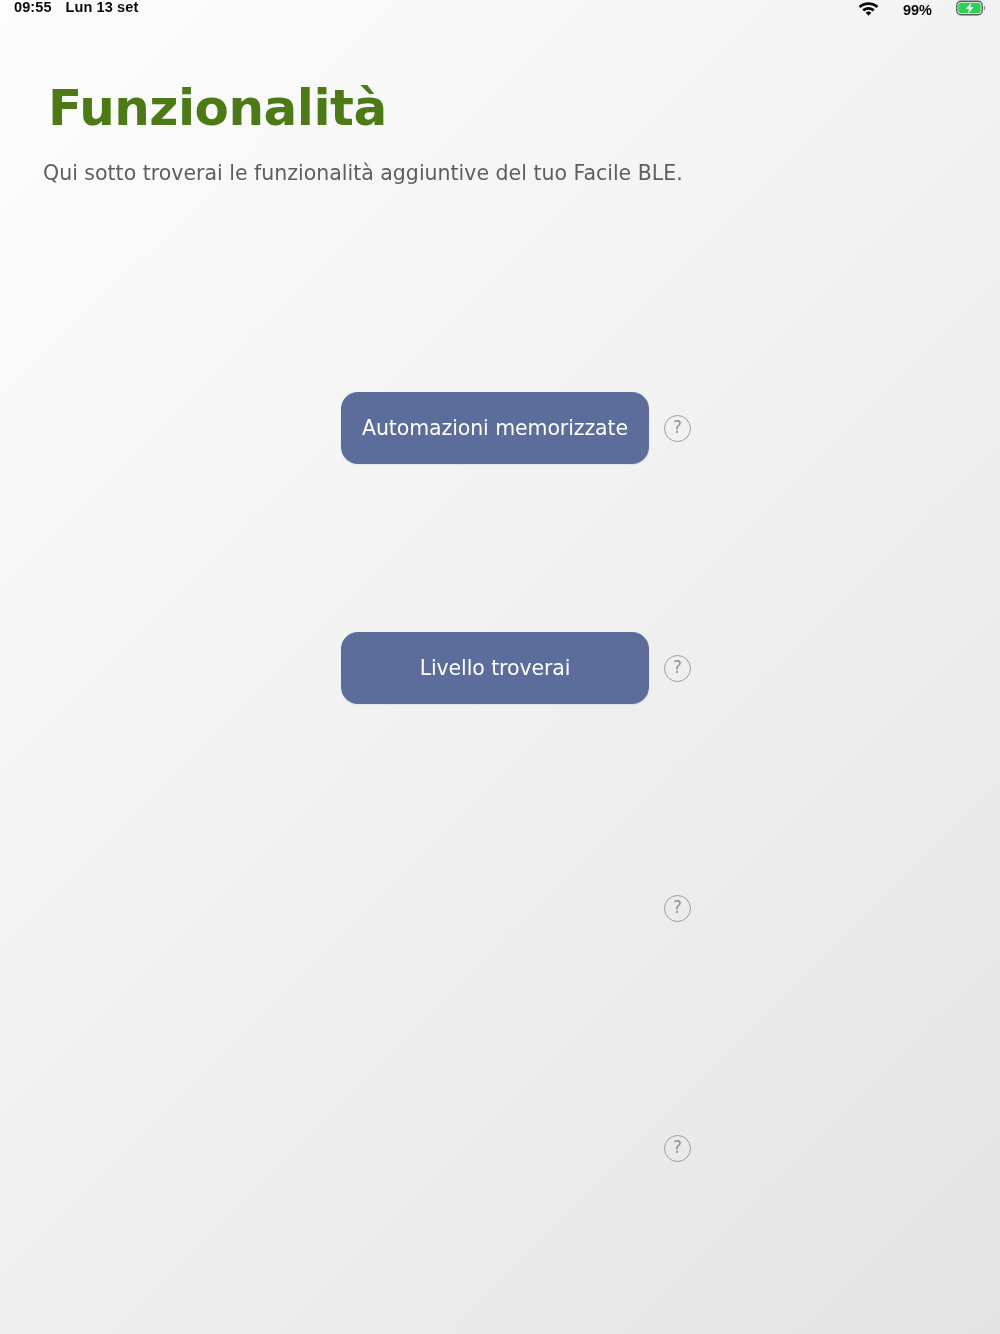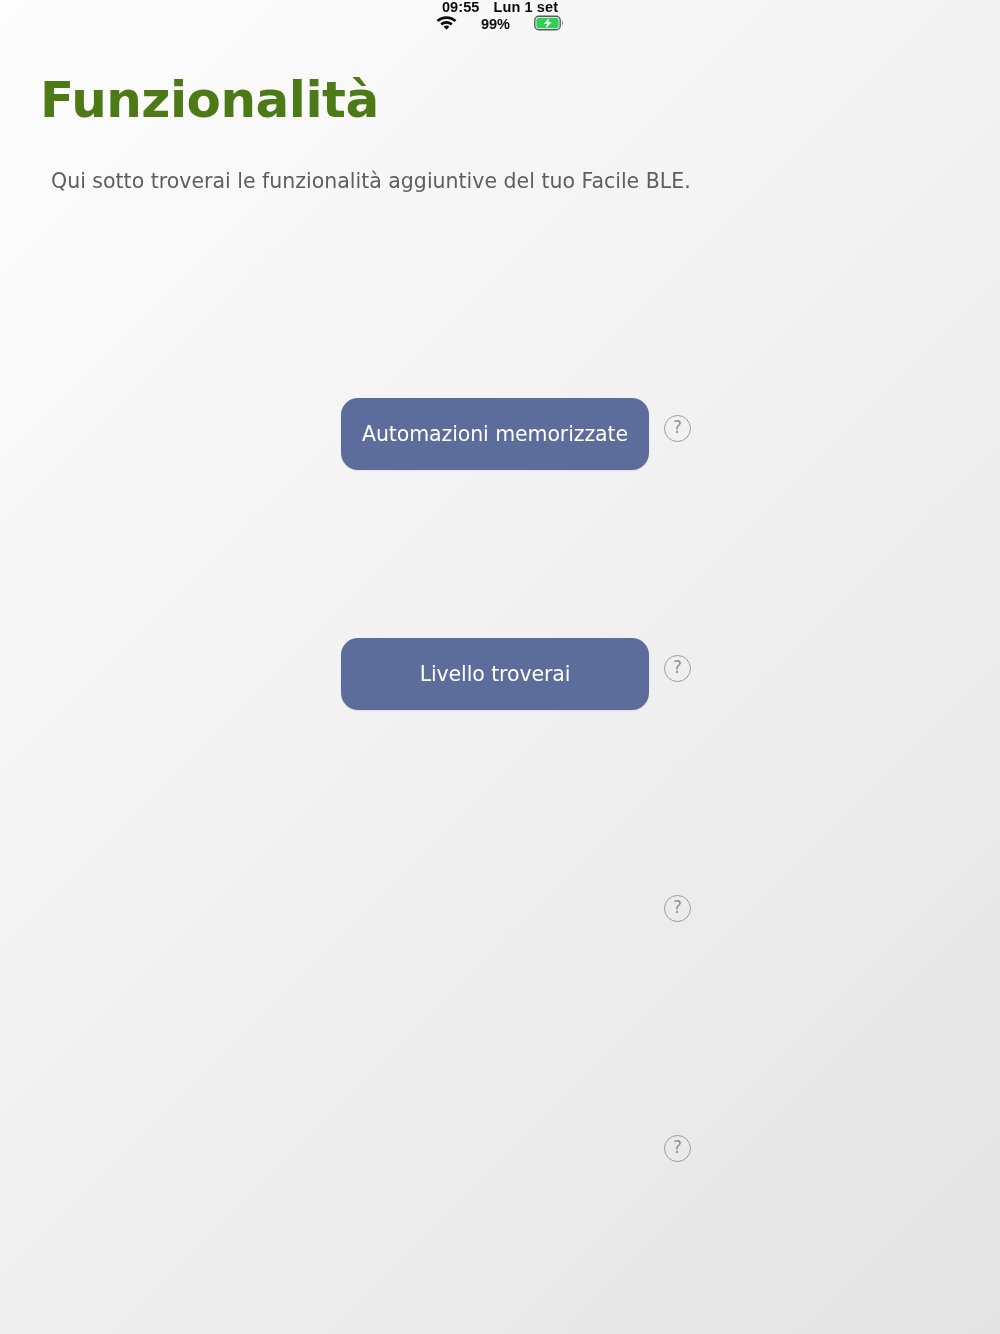--- a/index.html
+++ b/index.html
@@ -23,26 +23,25 @@
   }
 
   
   .status-bar {
     position: absolute;
     top: 0;
     left: 0;
     width: 1000px;
     height: 24px;
     display: flex;
-    align-items: center;
+    align-items: flex-start;
     justify-content: space-between;
     padding: 0 14px;
     box-sizing: border-box;
     background: transparent;
-    flex-direction: column;
   }
   .status-left {
     display: flex;
     align-items: center;
     gap: 14px;
   }
   .status-right {
     display: flex;
     align-items: center;
     gap: 24px;
@@ -70,33 +69,33 @@
   .page-title {
     position: absolute;
     left: 32px;
     top: 64px;
     font-family: "DejaVu Sans", sans-serif;
     font-size: 50px;
     font-weight: bold;
     letter-spacing: -0.5px;
     color: #4d7a17;
     line-height: 1.12;
-    margin: 8px;
+    margin: 16px;
     white-space: nowrap;
   }
   .page-subtitle {
     position: absolute;
     left: 39px;
     top: 156px;
     font-family: "DejaVu Sans", sans-serif;
     font-size: 20.5px;
     font-weight: normal;
     color: #5e5e5e;
     line-height: 1.3;
-    margin: 12px;
+    margin: 4px;
     white-space: nowrap;
   }
 
   
   .features {
     position: absolute;
     left: 0;
     top: 392px;
     width: 1000px;
   }
@@ -120,21 +119,20 @@
     letter-spacing: -0.1px;
     display: flex;
     align-items: center;
     justify-content: center;
     box-sizing: border-box;
     padding: 0 10px;
     cursor: pointer;
     text-align: center;
     white-space: nowrap;
     box-shadow: 0 1px 2px rgba(0,0,0,0.07);
-    margin-top: 6px;
   }
   .help-icon {
     position: absolute;
     left: 664px;
     top: 23px;
     width: 27px;
     height: 27px;
     border-radius: 50%;
     border: 1.6px solid #9b9b9b;
     box-sizing: border-box;
@@ -156,21 +154,21 @@
   }
 </style>
 </head>
 <body>
 
 <div id="screen">
 
   <div class="status-bar">
     <div class="status-left">
       <span class="status-text">09:55</span>
-      <span class="status-text">Lun 1 set</span>
+      <span class="status-text">Lun 13 set</span>
     </div>
     <div class="status-right">
       <span class="wifi-icon">
         <svg width="21" height="15" viewBox="0 0 21 15" aria-hidden="true">
           <path d="M10.5 1.2C6.6 1.2 3.1 2.7 0.6 5.1l1.9 2.0C4.6 5.1 7.4 3.9 10.5 3.9s5.9 1.2 8.0 3.2l1.9-2.0C17.9 2.7 14.4 1.2 10.5 1.2z" fill="#0a0a0a"></path>
           <path d="M10.5 6.0c-2.4 0-4.6 0.95-6.2 2.5l1.9 2.0c1.1-1.1 2.6-1.8 4.3-1.8s3.2 0.7 4.3 1.8l1.9-2.0C15.1 6.95 12.9 6.0 10.5 6.0z" fill="#0a0a0a"></path>
           <path d="M10.5 10.6c-1.1 0-2.1 0.45-2.8 1.2l2.8 2.9 2.8-2.9c-0.7-0.75-1.7-1.2-2.8-1.2z" fill="#0a0a0a"></path>
         </svg>
       </span>
       <span class="battery-pct">99%</span>

